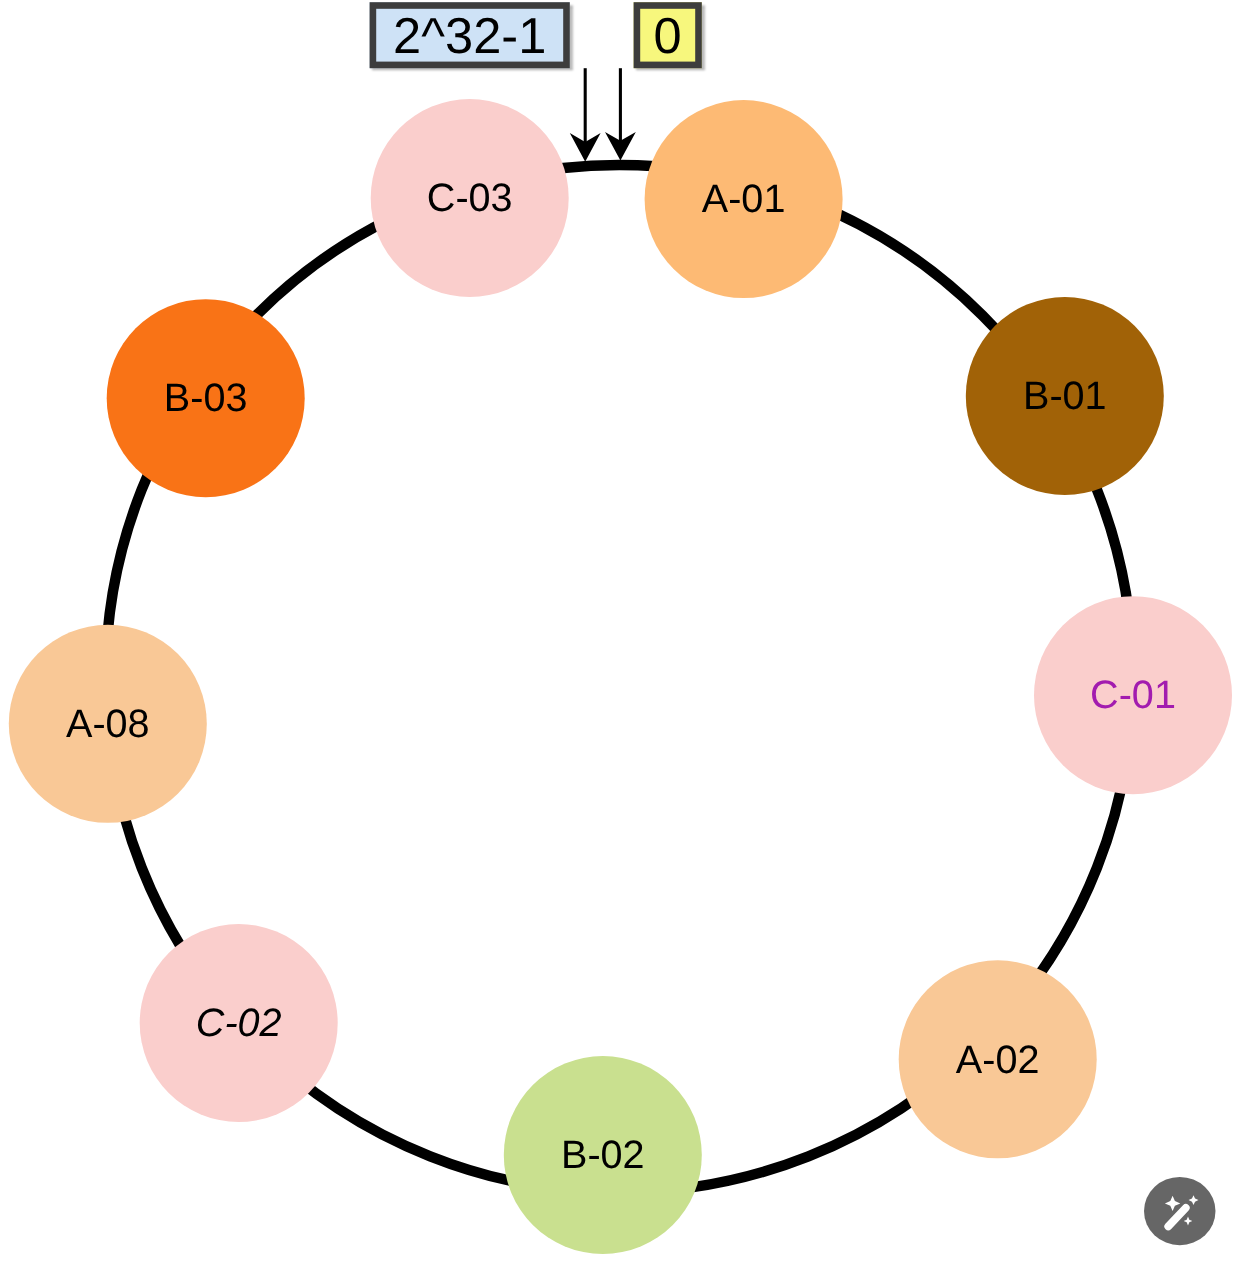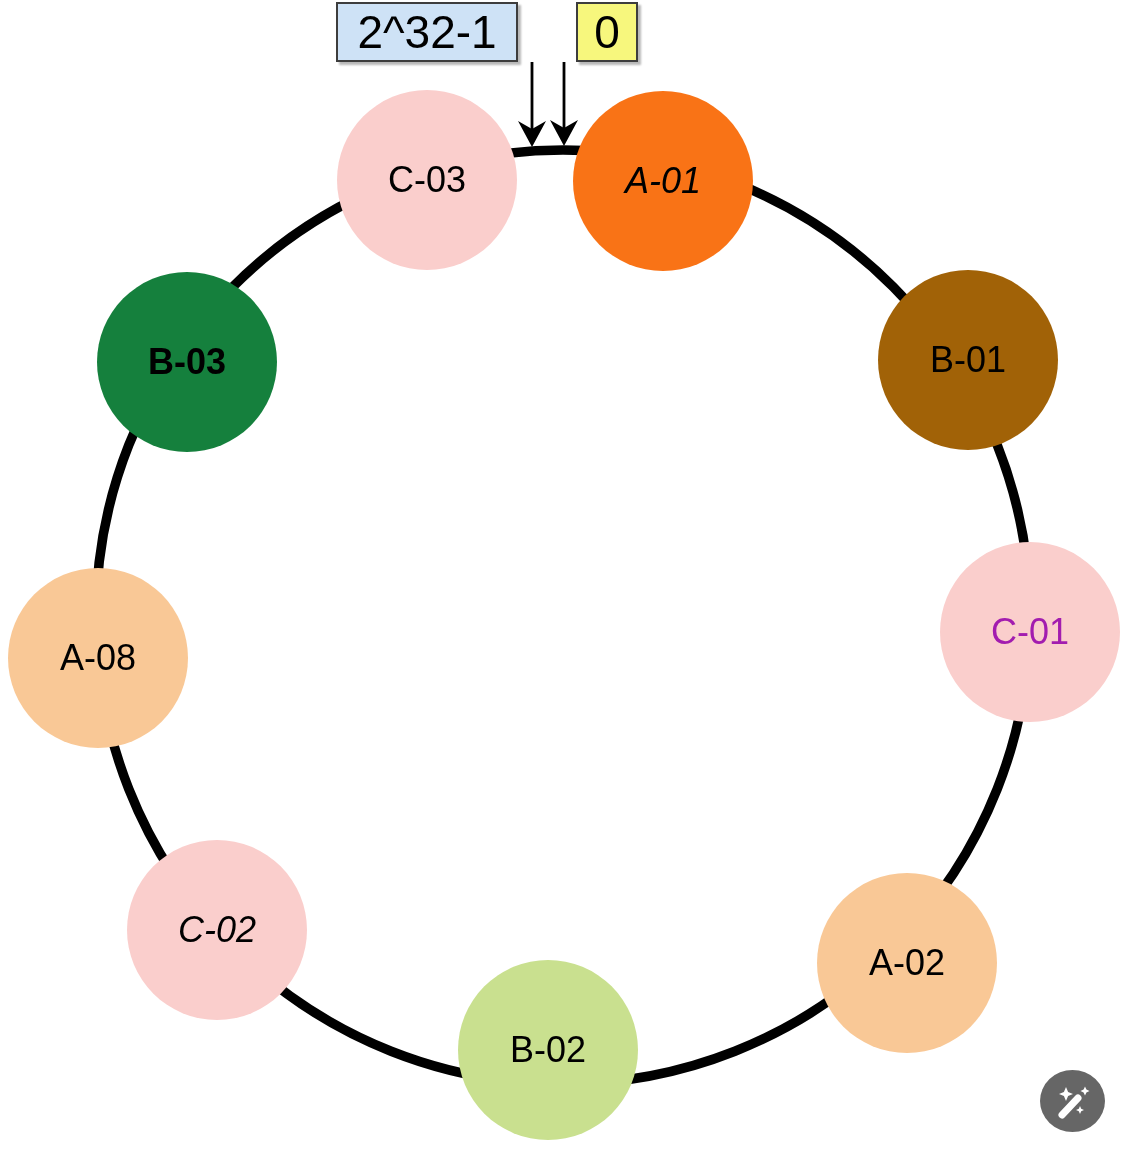--- a/index.html
+++ b/index.html
@@ -17,21 +17,21 @@
   }
   .badge {
     position: absolute;
     box-sizing: border-box;
     display: flex;
     align-items: center;
     justify-content: center;
     font-size: 46px;
     line-height: 1;
     color: #000000;
-    border: 2px solid #ec4899;
+    border: 6px solid #ec4899;
     box-shadow: 2.5px 2.5px 2px rgba(0,0,0,0.28);
   }
   .node {
     position: absolute;
     border-radius: 50%;
     display: flex;
     align-items: center;
     justify-content: center;
     font-size: 36px;
     line-height: 1;
@@ -68,42 +68,42 @@
   </div>
 
   <div class="badge" id="zero-badge" style="left: 576px; top: 2px; width: 62px; height: 60px; background: rgb(247, 247, 125); border-color: rgb(61, 61, 61);">
     <span>0</span>
   </div>
 
   <div id="nodes-layer" class="layer">
       <div class="node" style="left: 337px; top: 90px; width: 180px; height: 180px; background: rgb(250, 206, 204); color: rgb(0, 0, 0);">
         <span>C-03</span>
       </div>
-      <div class="node" style="left: 573px; top: 91px; width: 180px; height: 180px; background: #f97316; color: rgb(0, 0, 0); font-style: italic;">
+      <div class="node" style="left: 586px; top: 91px; width: 180px; height: 180px; background: #fdba74; color: rgb(0, 0, 0);">
         <span>A-01</span>
       </div>
       <div class="node" style="left: 878px; top: 270px; width: 180px; height: 180px; background: #a16207; color: rgb(0, 0, 0);">
         <span>B-01</span>
       </div>
       <div class="node" style="left: 940px; top: 542px; width: 180px; height: 180px; background: rgb(250, 206, 204); color: #a21caf;">
         <span>C-01</span>
       </div>
       <div class="node" style="left: 817px; top: 873px; width: 180px; height: 180px; background: rgb(249, 200, 150); color: rgb(0, 0, 0);">
         <span>A-02</span>
       </div>
       <div class="node" style="left: 458px; top: 960px; width: 180px; height: 180px; background: rgb(201, 224, 143); color: rgb(0, 0, 0); text-align: center;">
         <span>B-02</span>
       </div>
       <div class="node" style="left: 127px; top: 840px; width: 180px; height: 180px; background: rgb(250, 206, 204); color: rgb(0, 0, 0); font-style: italic;">
         <span>C-02</span>
       </div>
       <div class="node" style="left: 8px; top: 568px; width: 180px; height: 180px; background: rgb(249, 200, 150); color: rgb(0, 0, 0);">
         <span>A-08</span>
       </div>
-      <div class="node" style="left: 97px; top: 272px; width: 180px; height: 180px; background: #15803d; color: rgb(0, 0, 0); font-weight: bold;">
+      <div class="node" style="left: 97px; top: 272px; width: 180px; height: 180px; background: #f97316; color: rgb(0, 0, 0);">
         <span>B-03</span>
       </div>
     </div>
 
   <button class="magic-btn" id="magic-btn" style="left: 1040px; top: 1070px; width: 65px; height: 62px; background: rgb(102, 102, 102);">
     <svg width="65" height="62" viewBox="0 0 65 62">
       <path d="M22,45 L38,28" stroke="#ffffff" stroke-width="7" stroke-linecap="round" fill="none"></path>
       <path d="M26,17 L28.1,21.9 L33,24 L28.1,26.1 L26,31 L23.9,26.1 L19,24 L23.9,21.9 Z" fill="#ffffff"></path>
       <path d="M45,16.5 L46.4,19.6 L49.5,21 L46.4,22.4 L45,25.5 L43.6,22.4 L40.5,21 L43.6,19.6 Z" fill="#ffffff"></path>
       <path d="M40,36 L41.2,38.8 L44,40 L41.2,41.2 L40,44 L38.8,41.2 L36,40 L38.8,38.8 Z" fill="#ffffff"></path>

